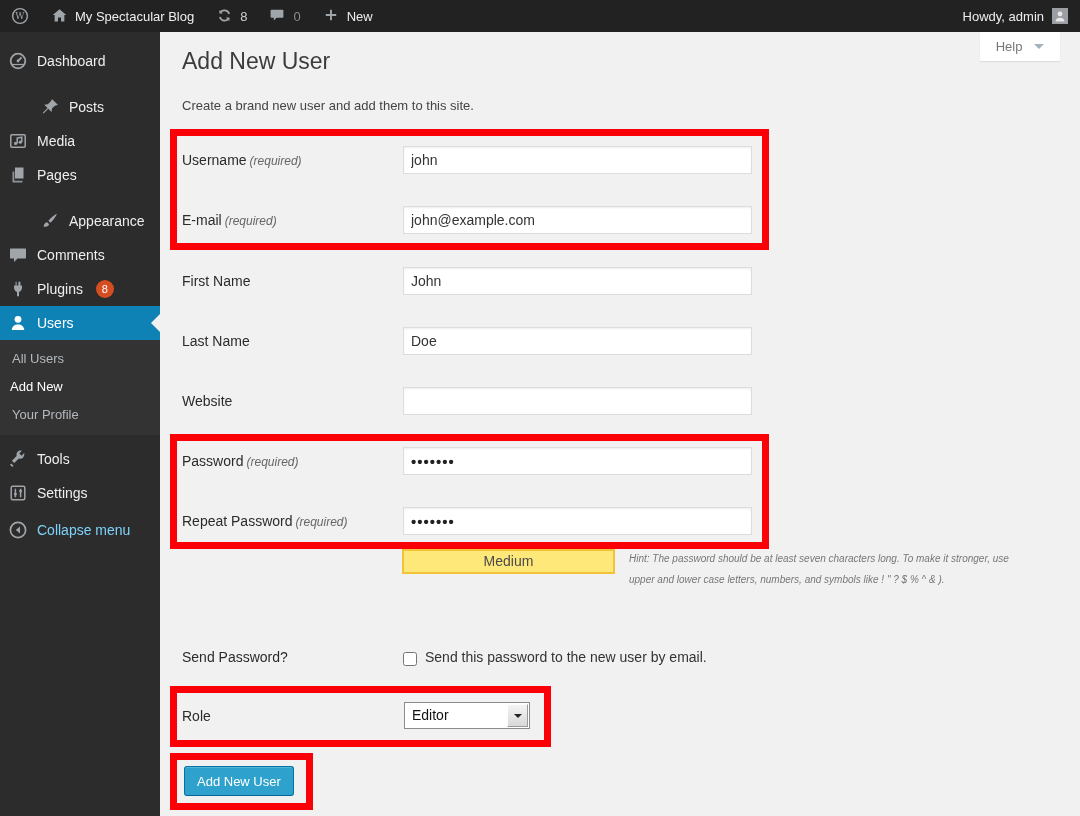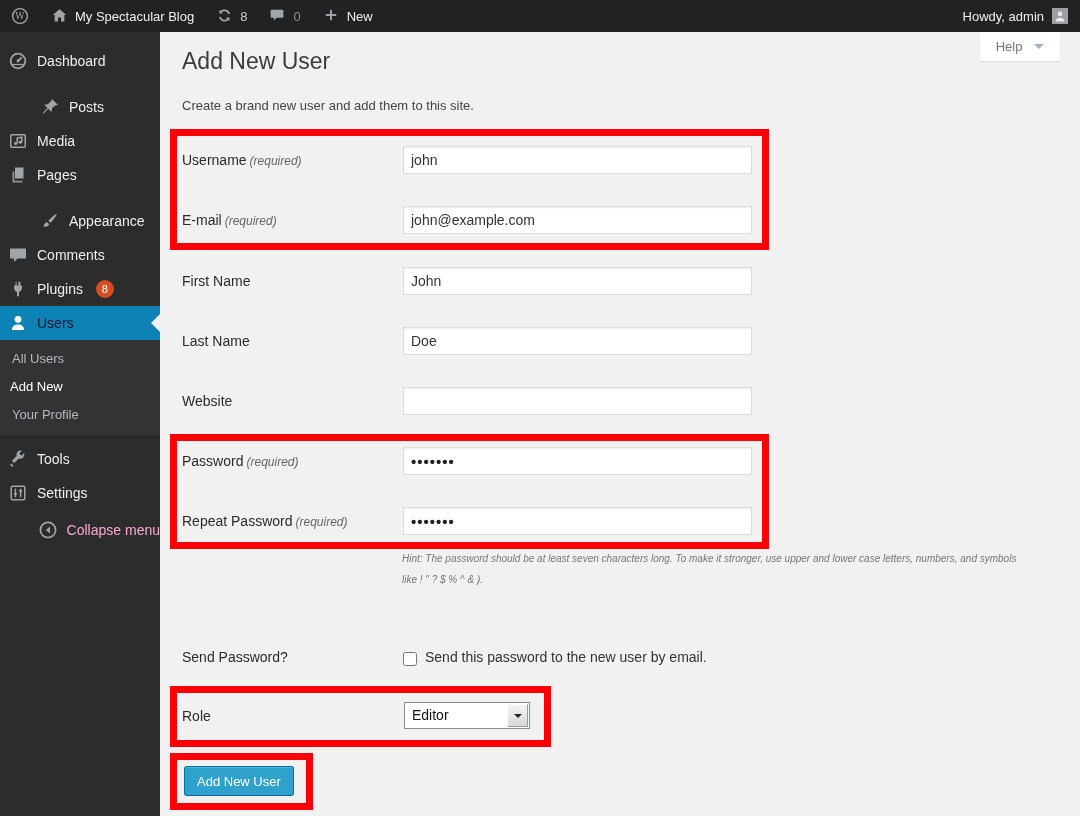--- a/index.html
+++ b/index.html
@@ -28,38 +28,38 @@
     position:absolute; left:0; top:32px; width:160px; height:784px;
     background:#2c2c2c; color:#eee; font-size:14px;
   }
   .menu { list-style:none; padding-top:12px; }
   .menu-item {
     height:34px; display:flex; align-items:center; gap:9px;
     padding-left:8px; cursor:pointer; position:relative; color:#eee;
   }
   .menu-item .mi { width:20px; height:20px; color:#a0a5aa; flex:0 0 auto; }
   .menu-item.gap { margin-top:12px;padding-left:40px; }
-  .menu-item.active { background:#0f82b5; color:#0f172a; }
+  .menu-item.active { background:#0f82b5; color:#ffffff; }
   .menu-item.active .mi { color:#fff; }
   .menu-item.active .arrow {
     position:absolute; right:0; top:50%; margin-top:-9px;
     width:0; height:0; border:9px solid transparent; border-right-color:#f1f1f1;
   }
   .badge {
     display:inline-flex; align-items:center; justify-content:center;
     min-width:18px; height:18px; border-radius:10px; background:#d54e21;
     color:#fff; font-size:11px; padding:0 4px; margin-left:4px;
   }
   .submenu { list-style:none; background:#333; padding:5px 0 6px 0; }
   .submenu li {
     height:28px; line-height:28px; padding-left:12px; font-size:13px;
     color:#b4b9be; cursor:pointer;
   }
   .submenu li.current { color:#fff;padding-left:10px; }
-  .menu-item.collapse { margin-top:3px; color:#f9a8d4;justify-content:flex-end; }
+  .menu-item.collapse { margin-top:3px; color:#7dd3fc; }
 
   
   .content { position:absolute; left:160px; top:32px; width:920px; height:784px; }
   .help-tab {
     position:absolute; right:20px; top:0; width:80px; height:29px;
     background:#fff; display:flex; align-items:center; justify-content:center; gap:12px;
     color:#777; font-size:13px; cursor:pointer; box-shadow:0 1px 1px rgba(0,0,0,.08);
   }
   .help-tab .tri { width:0; height:0; border:5px solid transparent; border-top-color:#a3b3bd; margin-top:5px; }
   .page-title { position:absolute; left:22px; top:16px; font-size:23px; font-weight:400; color:#3c3c3c; }
@@ -322,20 +322,21 @@
     <span>Password</span><span class="req">(required)</span>
   </div>
   <input class="txt pw" style="top: 415px;" type="text" value="•••••••">
 
   <div class="frow-label" style="top:481px;">
     <span>Repeat Password</span><span class="req">(required)</span>
   </div>
   <input class="txt pw" style="top: 475px;" type="text" value="•••••••">
 
   <div class="strength-wrap">
+    <div class="strength-box">Medium</div>
     <p class="hint">Hint: The password should be at least seven characters long. To make it stronger, use upper and lower case letters, numbers, and symbols like ! " ? $ % ^ &amp; ).</p>
   </div>
 
   <div class="frow-label cb-row-label">Send Password?</div>
   <input class="send-cb" type="checkbox" style="">
   <div class="send-lab">Send this password to the new user by email.</div>
 
   <div class="frow-label" style="top:676px;">Role</div>
   <div class="role-select">
     <span class="role-value">Editor</span>

